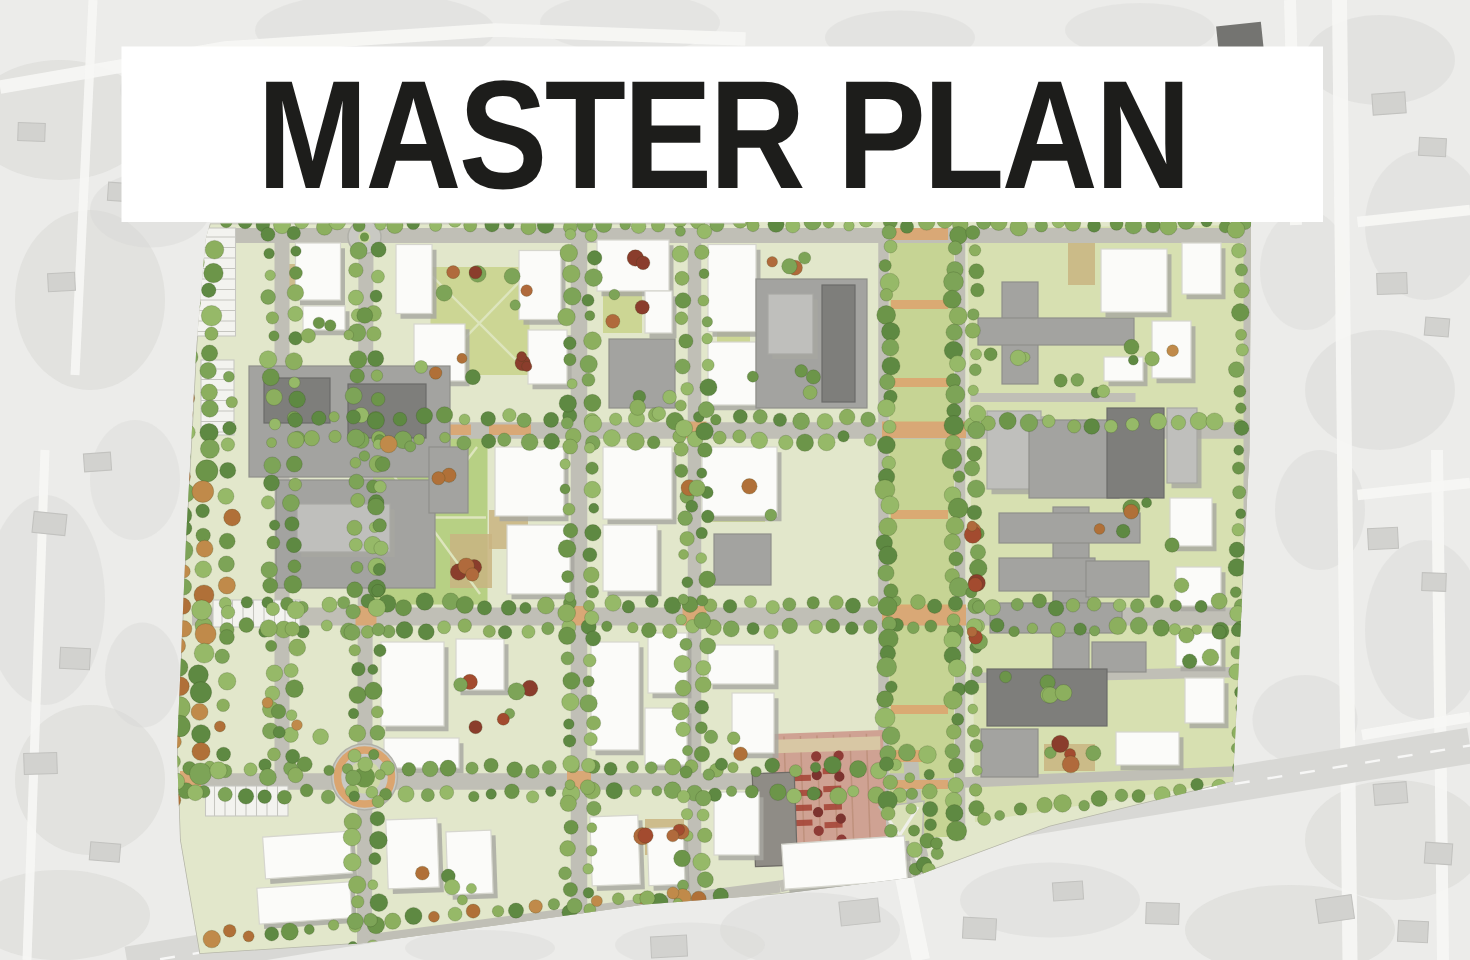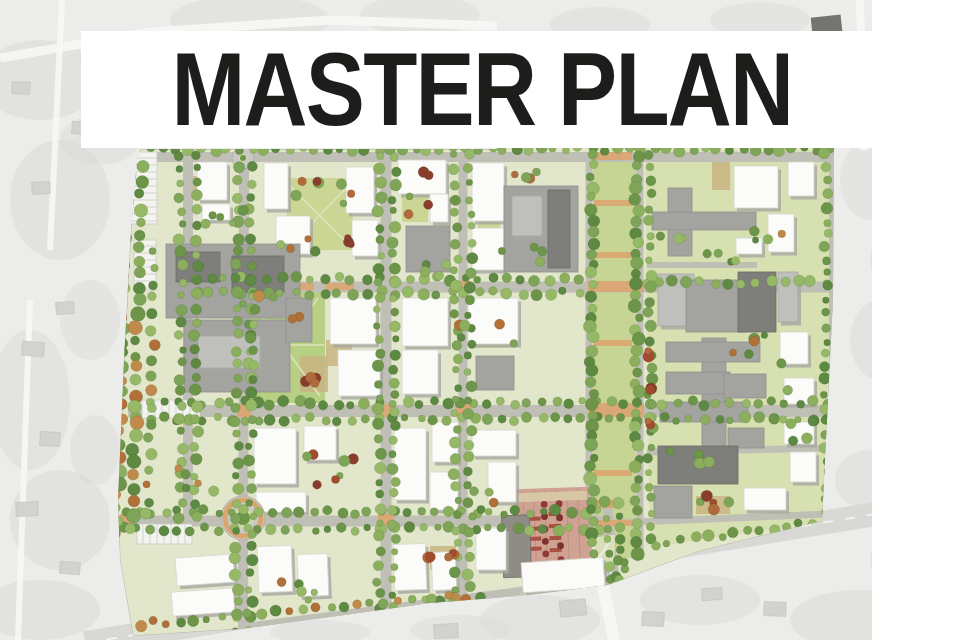--- a/index.html
+++ b/index.html
@@ -1,16 +1,16 @@
 <!DOCTYPE html>
 <html><head>
 <meta charset="utf-8">
 <style>
   html,body{margin:0;padding:0;background:#ffffff;}
-  .stage{position:relative;width:872px;height:640px;overflow:hidden;background:#ececea;
+  .stage{position:relative;width:980px;height:640px;overflow:hidden;background:#ececea;
          font-family:"Liberation Sans", sans-serif;}
   .stage svg{position:absolute;left:0;top:0;}
   .banner{position:absolute;left:81px;top:31px;width:801px;height:117px;background:#ffffff;
           display:flex;align-items:center;justify-content:center;}
   .banner .title{display:inline-block;transform:scaleX(.86);transform-origin:center;
           font-weight:bold;font-size:103px;line-height:1;letter-spacing:-2px;color:#1d1d1b;
           white-space:nowrap;}
 </style>
 </head>
 <body>

